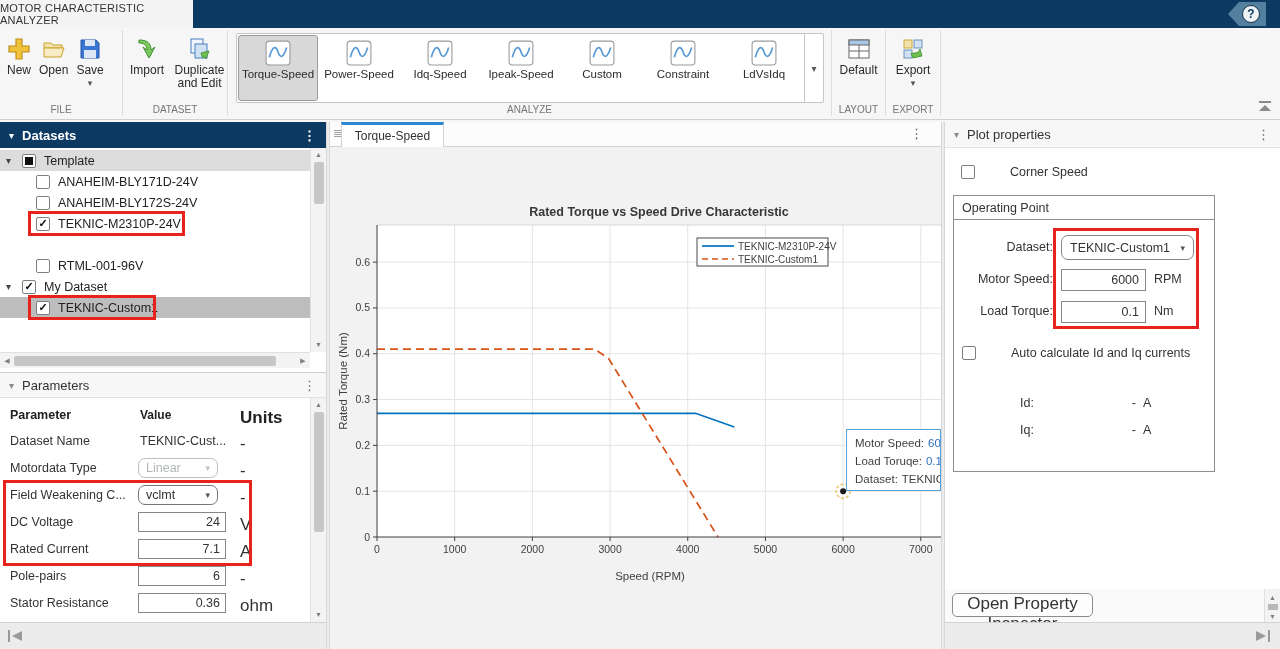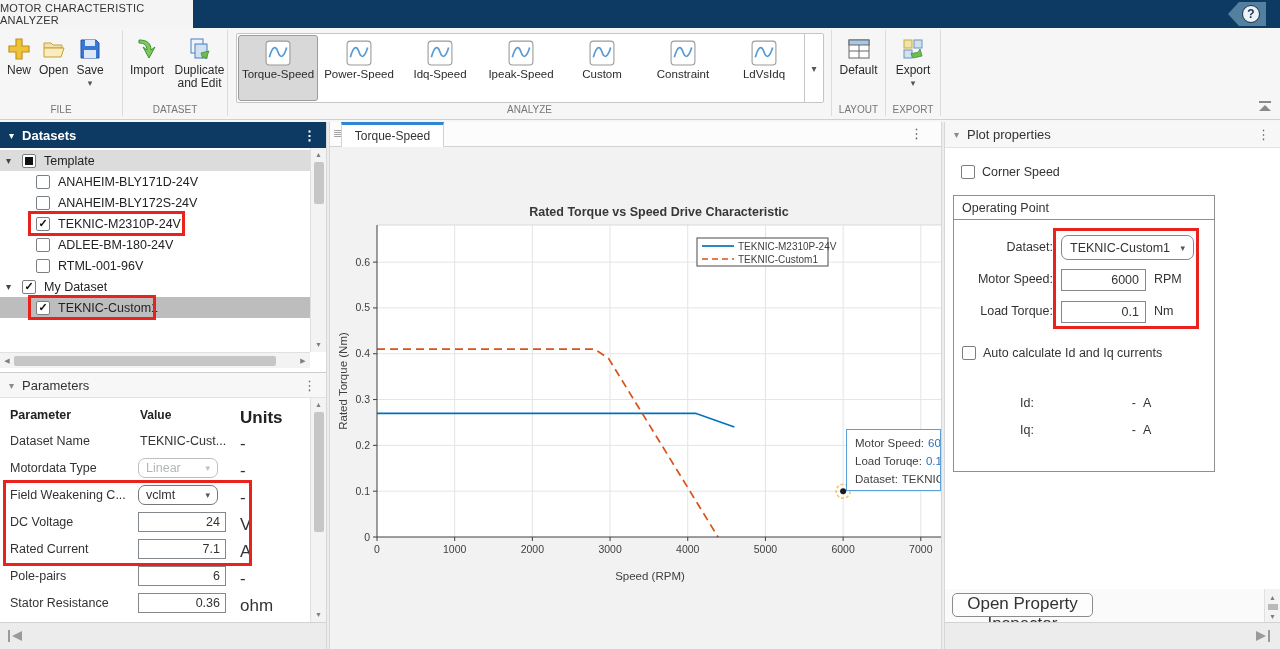--- a/index.html
+++ b/index.html
@@ -110,21 +110,21 @@
   #chart-svg .clabel { font-size:11.5px; }
   #chart-svg .legendtext { font-size:10px; }
   .datatip { position:absolute; left:516px; top:282px; width:95px; height:62px; background:#fff;
     border:1.5px solid #57a0d8; overflow:hidden; padding:4px 0 0 8px; line-height:18px; font-size:11.5px;
     color:#3f3f3f; white-space:nowrap; z-index:4; }
   .datatip .tv { margin-left:4px; } .datatip .tv.num { color:#2f6fbe; }
 
   
   .rightpanel { position:relative; width:335px; height:527px; background:#fff; }
   .rightpanel .panelhdr-light { top:0; border-top:none; }
-  .cbrow { position:absolute; display:flex; align-items:center; }
+  .cbrow { position:absolute; display:flex; align-items:center;gap:28px; }
   .cbrow .cblabel { margin-left:7px; font-size:12.5px; color:#333; }
   .opbox { position:absolute; left:8px; top:73px; width:262px; height:277px; border:1px solid #909090; }
   .opboxtitle { height:24px; border-bottom:1px solid #909090; display:flex; align-items:center;
     padding-left:8px; font-size:12.5px; color:#333; }
   .fieldrow { position:absolute; left:0; width:100%; height:26px; }
   .fieldrow .flabel { position:absolute; left:0; top:5px; width:99px; text-align:right; font-size:12.5px; color:#333; }
   .fieldrow .finput { position:absolute; left:107px; top:2px; width:85px; height:22px; border:1px solid #82888c;
     background:#fff; text-align:right; padding-right:6px; font-family:"Liberation Sans",sans-serif;
     font-size:12.5px; color:#333; }
   .fieldrow .funits { position:absolute; left:200px; top:5px; font-size:12.5px; color:#333; }
@@ -326,24 +326,20 @@
         </div>
         <div class="trow lvl1" style="top:44px">
           <span class="cb"></span>
           <span class="tlabel">ANAHEIM-BLY172S-24V</span>
         </div>
         <div class="trow lvl1" style="top:65px">
           <span class="cb">
             <span class="chk">✓</span>
             </span>
           <span class="tlabel">TEKNIC-M2310P-24V</span>
-        </div>
-        <div class="trow lvl1" style="top:86px">
-          <span class="cb"></span>
-          <span class="tlabel">ADLEE-BM-180-24V</span>
         </div>
         <div class="trow lvl1" style="top:107px">
           <span class="cb"></span>
           <span class="tlabel">RTML-001-96V</span>
         </div>
         <div class="trow lvl0" style="top:128px">
           <span class="texp">▾</span>
           <span class="cb">
             <span class="chk">✓</span>
             </span>

